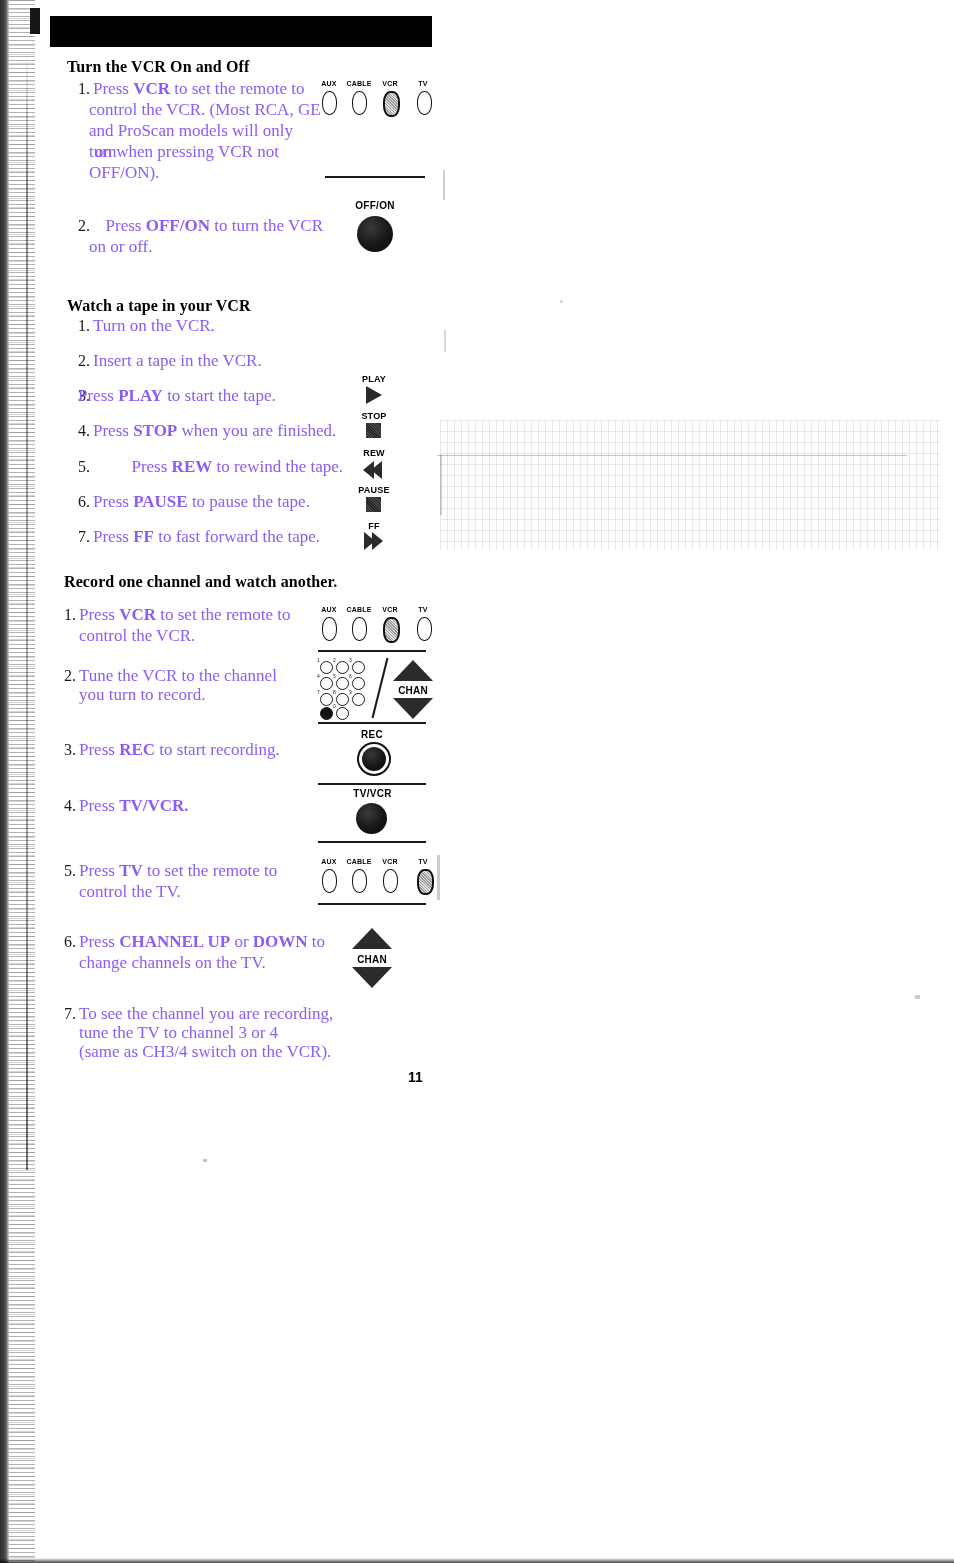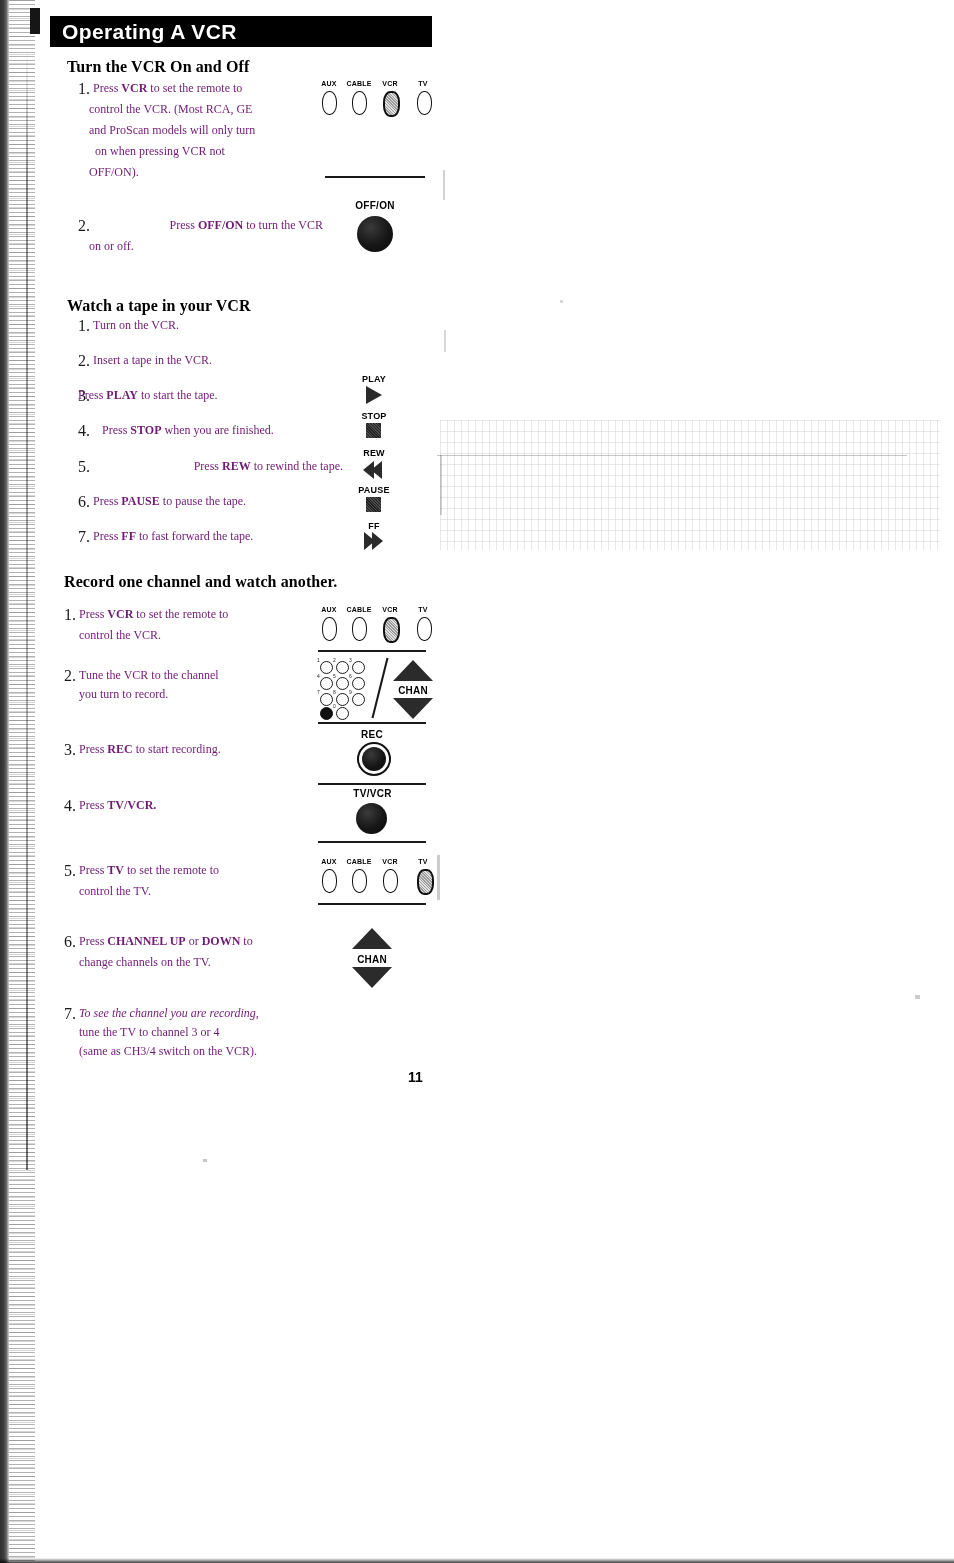--- a/index.html
+++ b/index.html
@@ -53,21 +53,21 @@
     position:absolute;left:62px;top:19px;width:370px;
     font-family:"Liberation Sans",sans-serif;font-weight:bold;font-size:21px;
     color:#fff;letter-spacing:.4px;line-height:26px;
   }
 
   .sec-head{
     position:absolute;font-family:"Liberation Serif",serif;font-weight:bold;
     font-size:16px;color:#000;letter-spacing:.1px;
   }
   .num{position:absolute;font-size:16px;line-height:21px;color:#1a1a1a;}
-  .txt{position:absolute;font-size:12px;line-height:21px;color:#701a75;}
+  .txt{position:absolute;font-size:17px;line-height:21px;color:#8b5cf6;}
 
   
   .rule{position:absolute;height:2px;background:#1a1a1a;}
 
   .btnrow{position:absolute;}
   .btnrow .cap{
     position:absolute;font-family:"Liberation Sans",sans-serif;font-weight:bold;
     font-size:7px;color:#000;text-align:center;letter-spacing:.2px;
   }
   .oval{
@@ -163,21 +163,20 @@
 <div class="fleck" style="left:915px;top:995px;width:5px;height:4px;opacity:.4;"></div>
 <div class="fleck" style="left:560px;top:300px;width:3px;height:3px;opacity:.3;"></div>
 <div class="fleck" style="left:443px;top:170px;width:2px;height:30px;opacity:.35;"></div>
 <div class="fleck" style="left:444px;top:330px;width:2px;height:22px;opacity:.3;"></div>
 <div class="fleck" style="left:440px;top:455px;width:2px;height:60px;opacity:.35;"></div>
 <div class="fleck" style="left:437px;top:855px;width:3px;height:45px;opacity:.4;"></div>
 
 <div id="page">
 
   <div id="header-bar"></div>
-  <div id="header-title">Operating A VCR</div>
 
   <div class="sec-head" style="left:67px;top:58px;">Turn the VCR On and Off</div>
 
   <div class="num" style="left:78px;top:78px;">1.</div>
   <div class="txt" style="left:93px;top:78px;width:230px;"><span>Press </span><b>VCR</b><span> to set the remote to</span></div>
   <div class="txt" style="left:89px;top:99px;width:235px;">control the VCR. (Most RCA, GE</div>
   <div class="txt" style="left:89px;top:120px;width:235px;">and ProScan models will only turn</div>
   <div class="txt" style="left:95px;top:141px;width:235px;">on when pressing VCR not</div>
   <div class="txt" style="left:89px;top:162px;width:235px;">OFF/ON).</div>
 
@@ -206,21 +205,21 @@
   <div class="num" style="left:78px;top:315px;">1.</div>
   <div class="txt" style="left:93px;top:315px;width:235px;">Turn on the VCR.</div>
 
   <div class="num" style="left:78px;top:350px;">2.</div>
   <div class="txt" style="left:93px;top:350px;width:235px;">Insert a tape in the VCR.</div>
 
   <div class="num" style="left:78px;top:385px;">3.</div>
   <div class="txt" style="left:78px;top:385px;width:250px;"><span>Press </span><b>PLAY</b><span> to start the tape.</span></div>
 
   <div class="num" style="left:78px;top:420px;">4.</div>
-  <div class="txt" style="left:93px;top:420px;width:250px;margin-left:9px;"><span>Press </span><b>STOP</b><span> when you are finished.</span></div>
+  <div class="txt" style="left:93px;top:420px;width:250px;"><span>Press </span><b>STOP</b><span> when you are finished.</span></div>
 
   <div class="num" style="left:78px;top:456px;">5.</div>
   <div class="txt" style="left:93px;top:456px;width:250px;text-align:right;"><span>Press </span><b>REW</b><span> to rewind the tape.</span></div>
 
   <div class="num" style="left:78px;top:491px;">6.</div>
   <div class="txt" style="left:93px;top:491px;width:250px;"><span>Press </span><b>PAUSE</b><span> to pause the tape.</span></div>
 
   <div class="num" style="left:78px;top:526px;">7.</div>
   <div class="txt" style="left:93px;top:526px;width:250px;"><span>Press </span><b>FF</b><span> to fast forward the tape.</span></div>
 
@@ -336,19 +335,19 @@
 
   <div class="num" style="left:64px;top:931px;">6.</div>
   <div class="txt" style="left:79px;top:931px;width:250px;"><span>Press </span><b>CHANNEL UP</b><span> or </span><b>DOWN</b><span> to</span></div>
   <div class="txt" style="left:79px;top:952px;width:250px;">change channels on the TV.</div>
 
   <div class="tri-up" style="left:352px;top:928px;"></div>
   <div class="icn-label" style="left:351px;top:954px;width:42px;font-size:10px;">CHAN</div>
   <div class="tri-down" style="left:352px;top:967px;"></div>
 
   <div class="num" style="left:64px;top:1003px;">7.</div>
-  <div class="txt" style="left:79px;top:1003px;width:260px;font-style:italic;">To see the channel you are recording,</div>
+  <div class="txt" style="left:79px;top:1003px;width:260px;">To see the channel you are recording,</div>
   <div class="txt" style="left:79px;top:1022px;width:260px;">tune the TV to channel 3 or 4</div>
   <div class="txt" style="left:79px;top:1041px;width:265px;">(same as CH3/4 switch on the VCR).</div>
 
   <div id="page-number" style="left:408px;top:1069px;">11</div>
 
 </div>
 
 </body></html>

